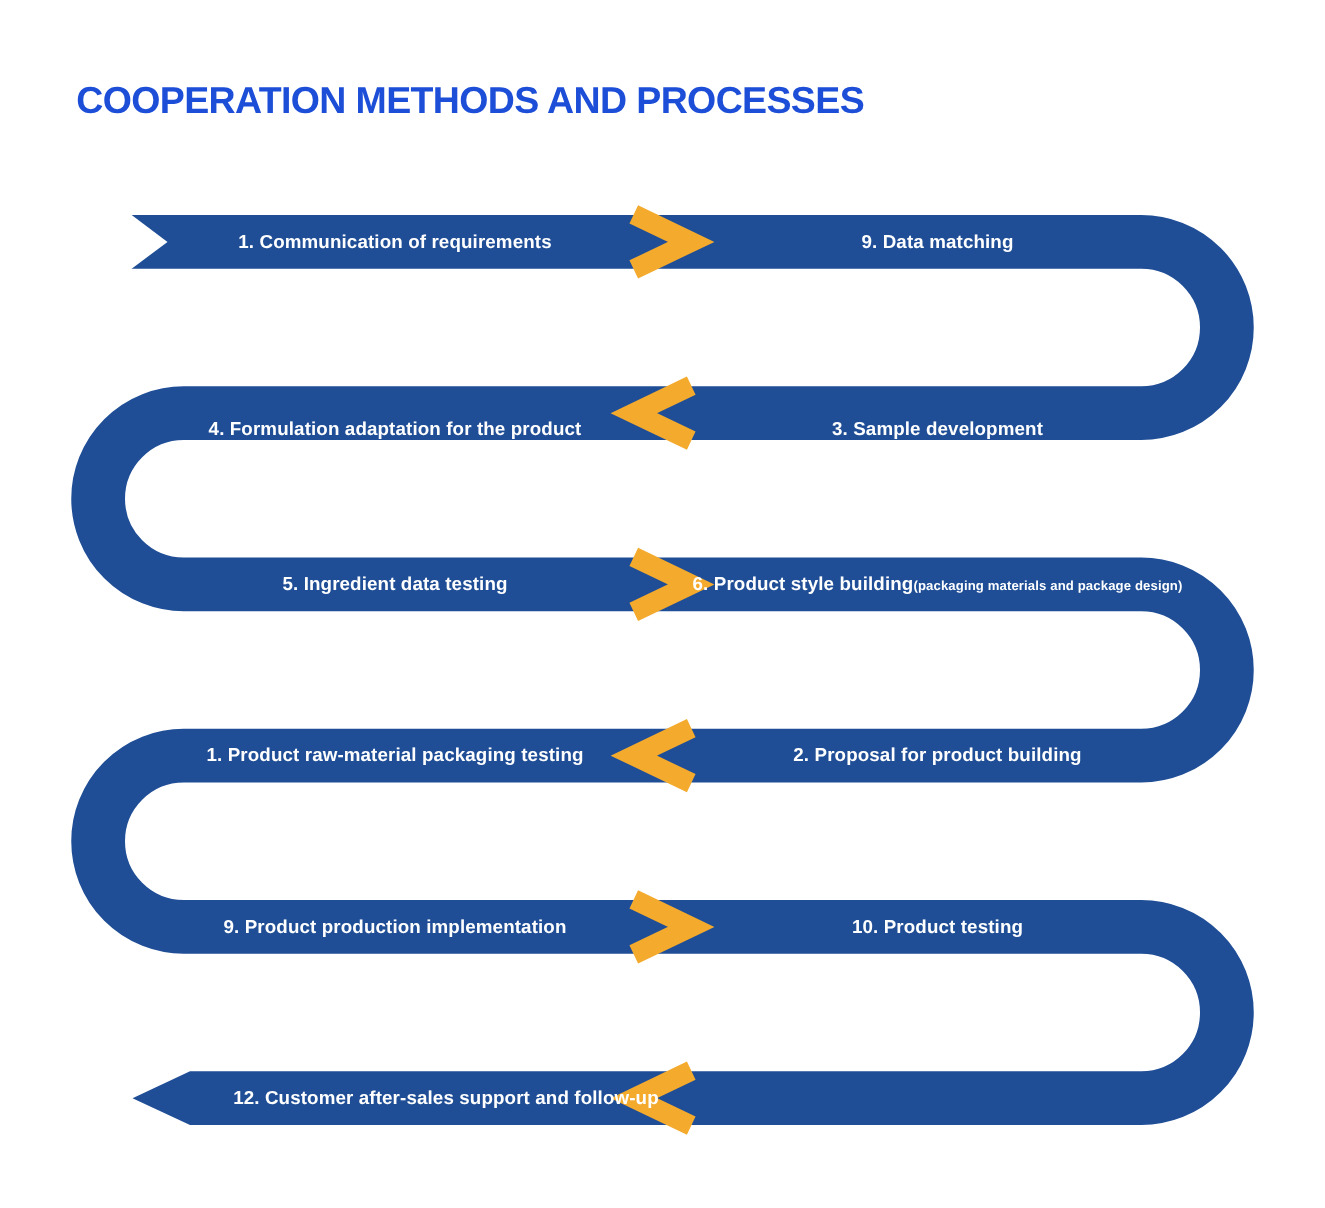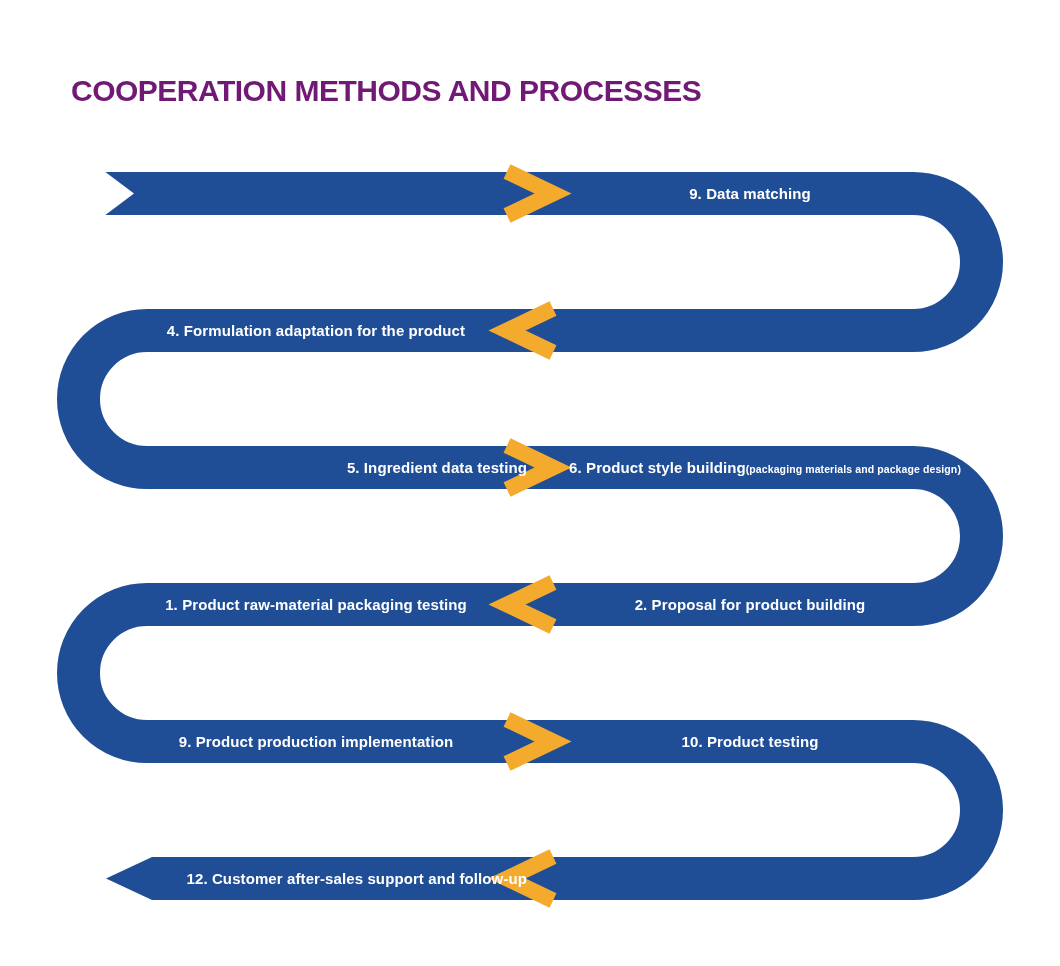--- a/index.html
+++ b/index.html
@@ -12,25 +12,25 @@
     position: relative;
     width: 1060px;
     height: 966px;
     background: #ffffff;
     overflow: hidden;
   }
   .page-title {
     position: absolute;
     left: 57px;
     top: 60px;
-    margin: 14px;
+    margin: 4px;
     font-size: 30px;
     font-weight: bold;
     letter-spacing: -0.5px;
-    color: #701a75;
+    color: #1d4ed8;
     white-space: nowrap;
   }
   .ribbon-svg {
     position: absolute;
     left: 0;
     top: 0;
   }
   .step-label {
     position: absolute;
     height: 43px;
@@ -43,22 +43,22 @@
     letter-spacing: 0.1px;
   }
   .step-label .sub {
     font-size: 10.5px;
     font-weight: 700;
     margin-left: 0;
   }
   .pos-left  { left: 105px; width: 422px; }
   .pos-right { left: 539px; width: 422px; }
   .row-1 { top: 172px; }
-  .row-2 { top: 309px; }
-  .row-3 { top: 446px; text-align: right; }
+  .row-2 { top: 322px; }
+  .row-3 { top: 446px; }
   .row-4 { top: 583px; }
   .row-5 { top: 720px; }
   .row-6 { top: 857px; text-align: right; }
 </style>
 </head>
 <body>
 
 <div class="canvas">
 
   <h1 class="page-title">COOPERATION METHODS AND PROCESSES</h1>
@@ -72,23 +72,25 @@
     <polygon points="152,857 152,900 106,878.5" fill="#1F4E96"></polygon>
 
     <polyline points="507,171.5 553,193.5 507,215.5" fill="none" stroke-width="16" stroke-linecap="butt" stroke-linejoin="miter" stroke="#F3AA2D"></polyline>
     <polyline points="553,308.5 507,330.5 553,352.5" fill="none" stroke-width="16" stroke-linecap="butt" stroke-linejoin="miter" stroke="#F3AA2D"></polyline>
     <polyline points="507,445.5 553,467.5 507,489.5" fill="none" stroke-width="16" stroke-linecap="butt" stroke-linejoin="miter" stroke="#F3AA2D"></polyline>
     <polyline points="553,582.5 507,604.5 553,626.5" fill="none" stroke-width="16" stroke-linecap="butt" stroke-linejoin="miter" stroke="#F3AA2D"></polyline>
     <polyline points="507,719.5 553,741.5 507,763.5" fill="none" stroke-width="16" stroke-linecap="butt" stroke-linejoin="miter" stroke="#F3AA2D"></polyline>
     <polyline points="553,856.5 507,878.5 553,900.5" fill="none" stroke-width="16" stroke-linecap="butt" stroke-linejoin="miter" stroke="#F3AA2D"></polyline>
   </svg>
 
+  <div class="step-label pos-left row-1">1. Communication of requirements</div>
   <div class="step-label pos-right row-1">9. Data matching</div>
 
   <div class="step-label pos-left row-2">4. Formulation adaptation for the product</div>
+  <div class="step-label pos-right row-2">3. Sample development</div>
 
   <div class="step-label pos-left row-3">5. Ingredient data testing</div>
   <div class="step-label pos-right row-3"><span>6. Product style building</span><span class="sub">(packaging materials and package design)</span></div>
 
   <div class="step-label pos-left row-4">1. Product raw-material packaging testing</div>
   <div class="step-label pos-right row-4">2. Proposal for product  building</div>
 
   <div class="step-label pos-left row-5">9. Product production implementation</div>
   <div class="step-label pos-right row-5">10. Product testing</div>
 

